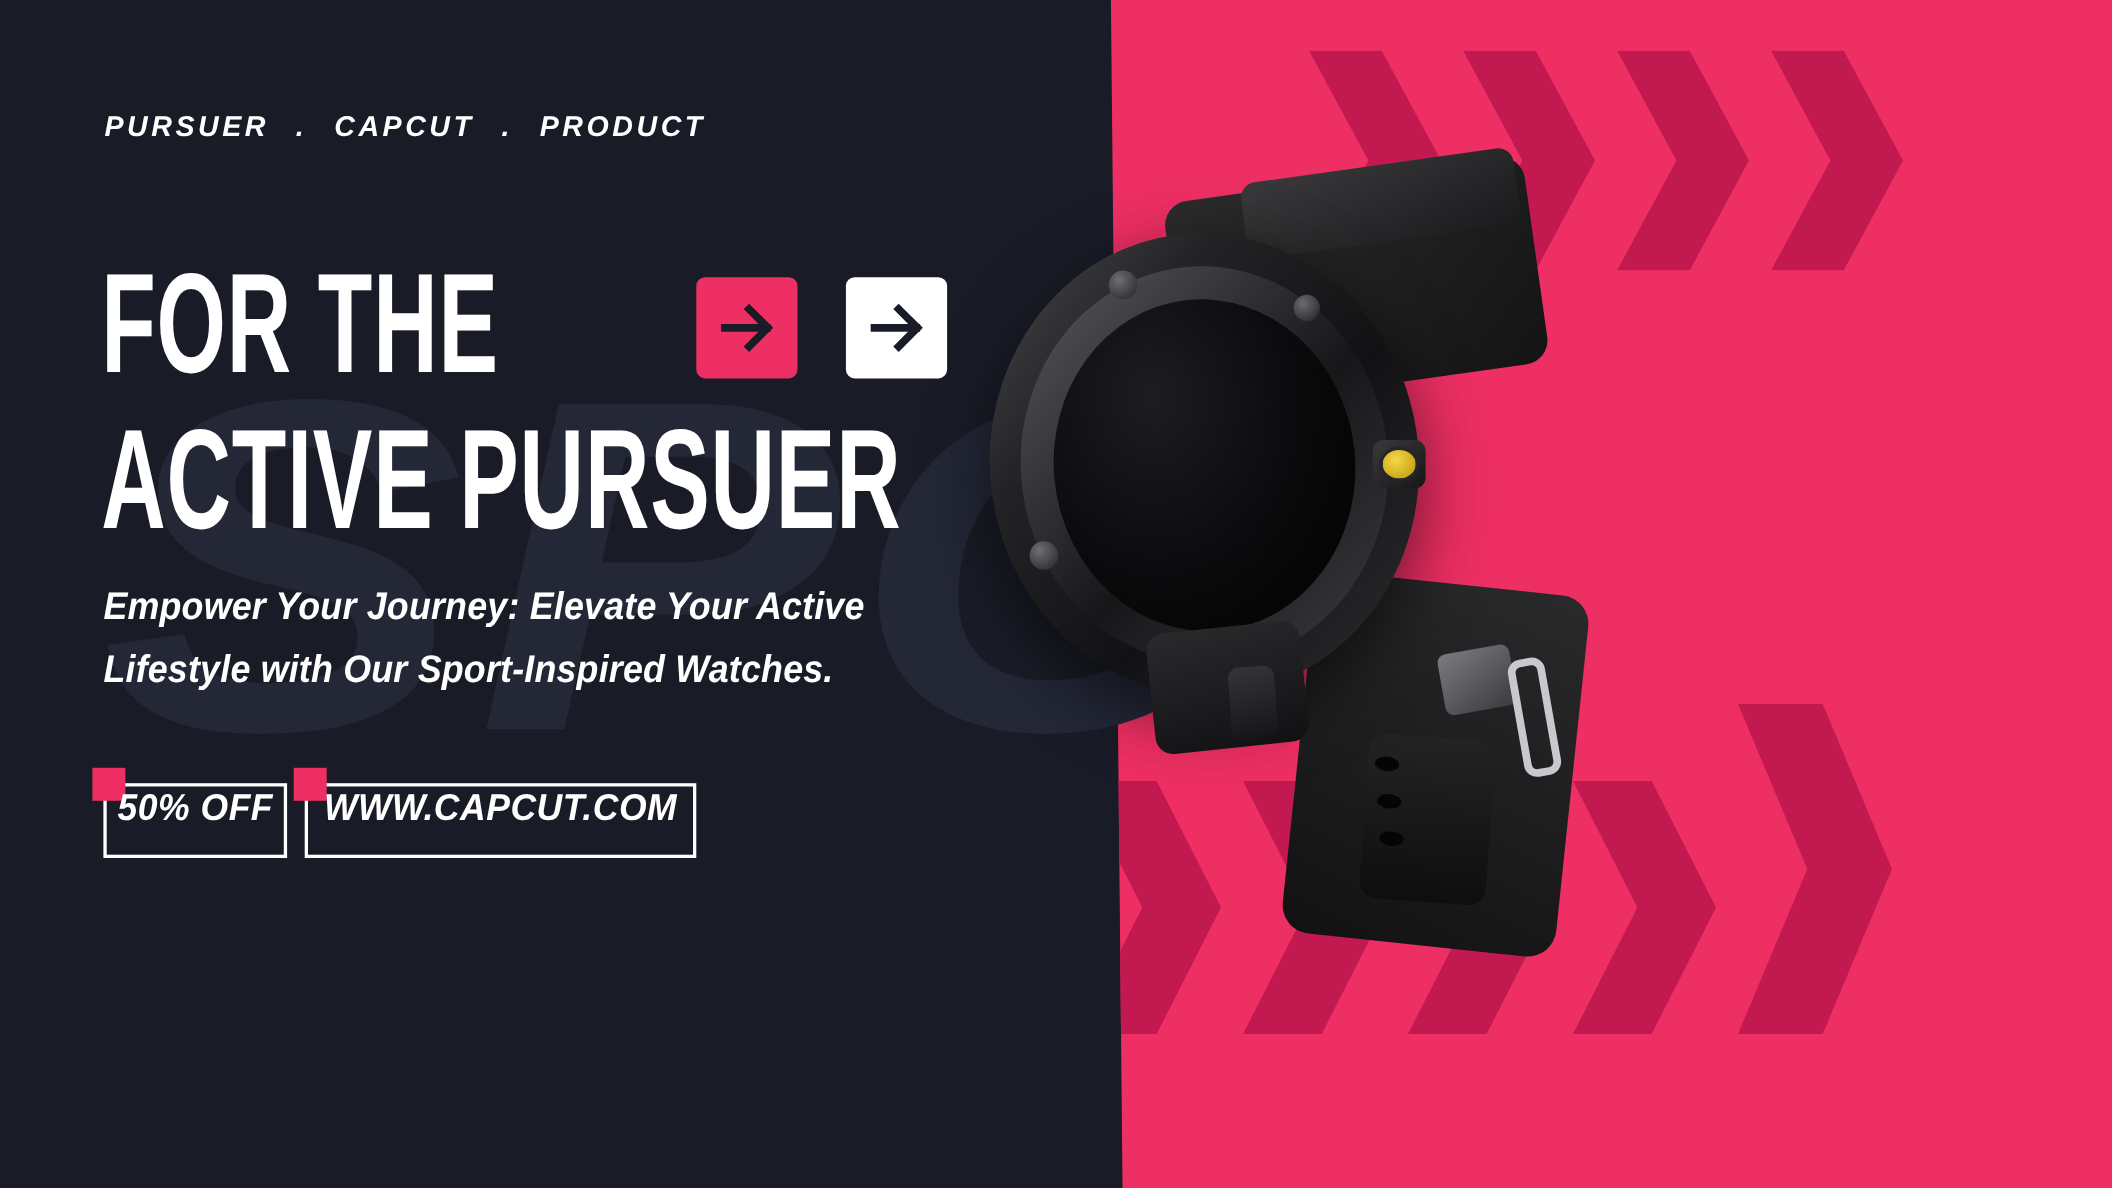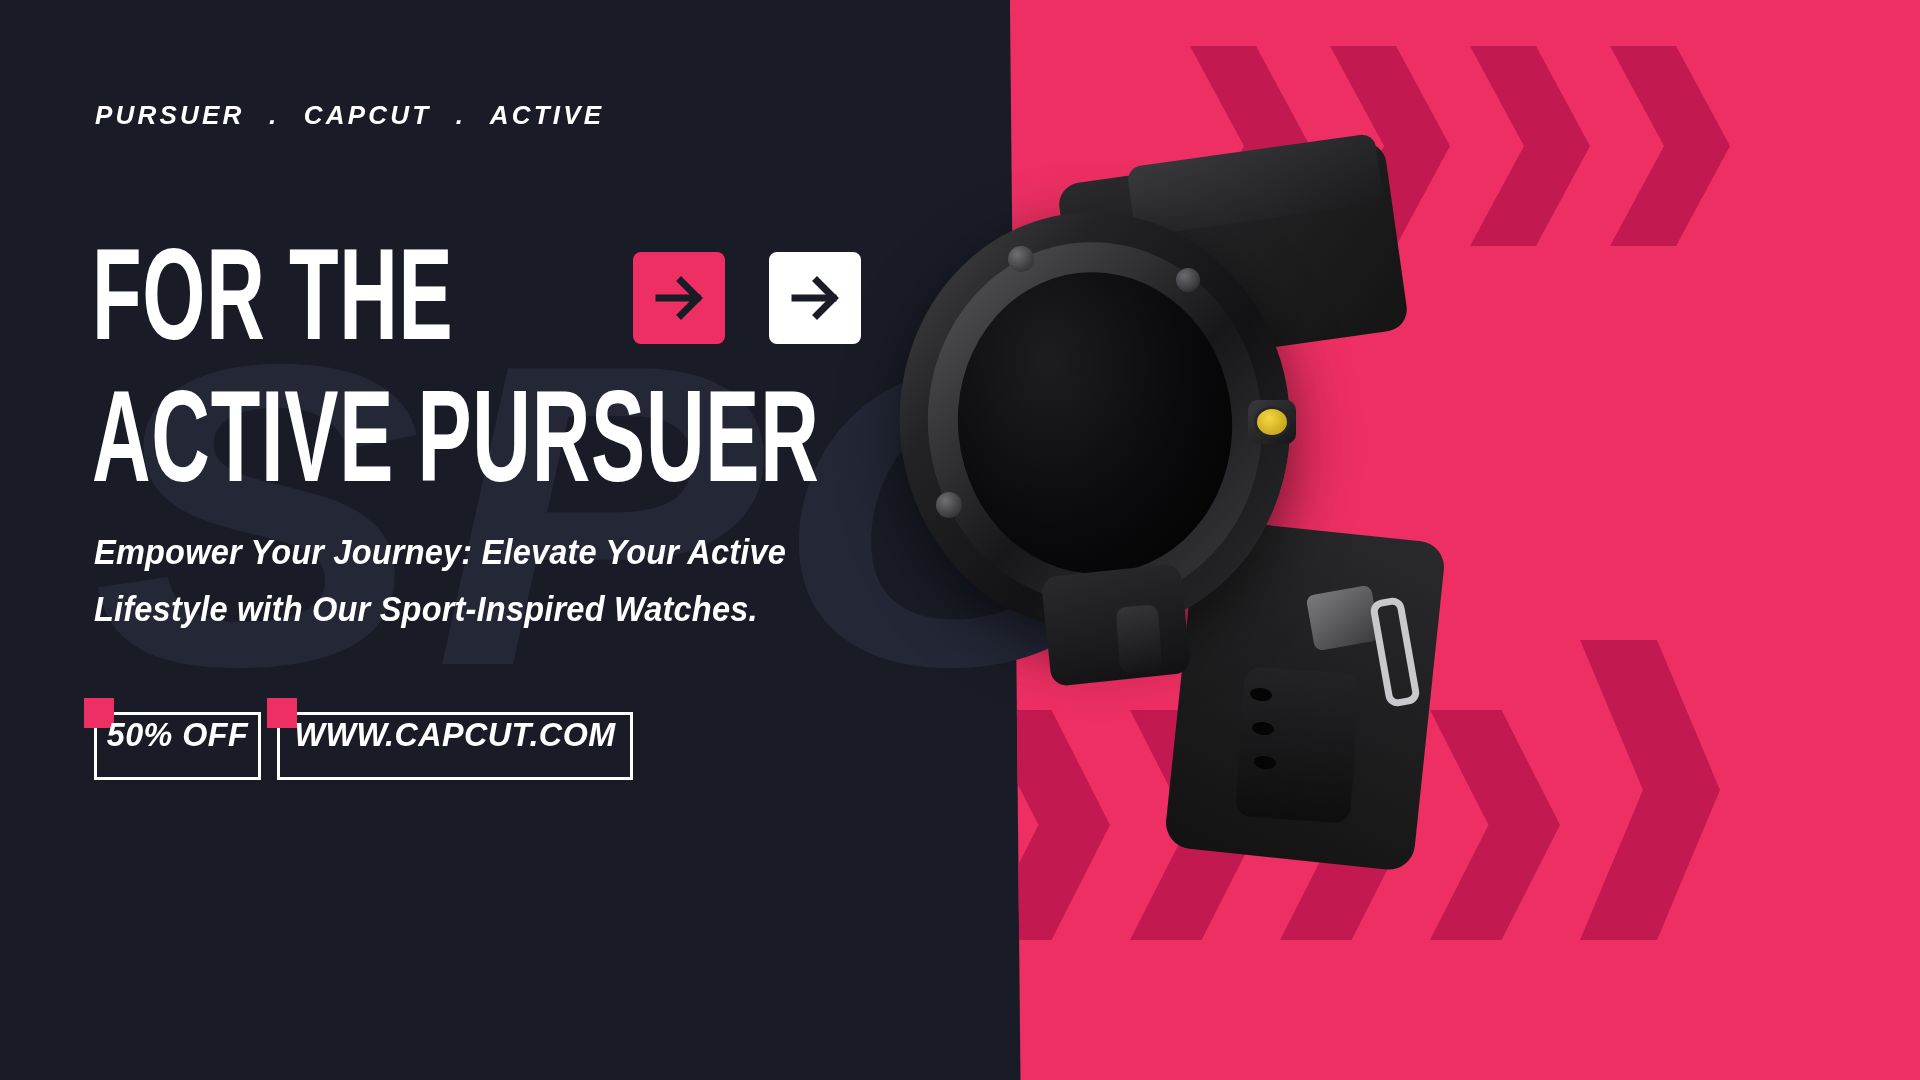--- a/index.html
+++ b/index.html
@@ -164,21 +164,21 @@
     <div style="position:absolute; left:238px; top:456px; width:42px; height:66px; background:linear-gradient(170deg,#353538,#141416); border-radius:10px; transform:rotate(-4deg);"></div>
   </div>
 
   <div class="content">
 
     <div class="nav">
       <span>PURSUER</span>
       <span class="dot">.</span>
       <span>CAPCUT</span>
       <span class="dot">.</span>
-      <span>ACTIVE</span>
+      <span>PRODUCT</span>
     </div>
 
     <div class="headline">
       <div class="hl-row">
         <div class="hl-text">FOR THE</div>
         <div class="arrow-btns">
           <div class="arrow-btn pink">
             <span>
               <svg width="56" height="56" viewBox="0 0 56 56" fill="none">
                 <path d="M8 28 H46" stroke="#191c26" stroke-width="7" stroke-linecap="square"></path>

